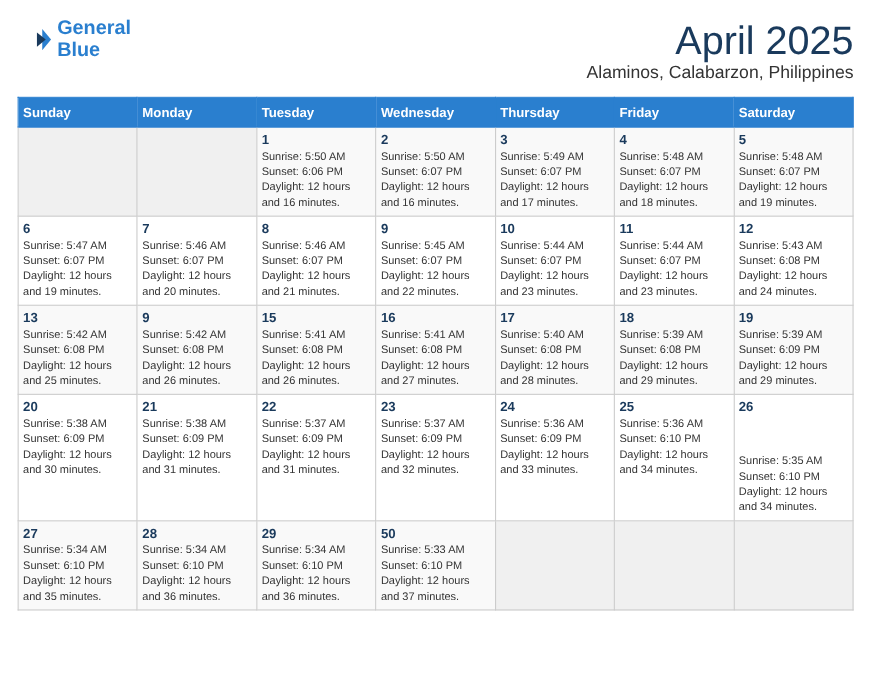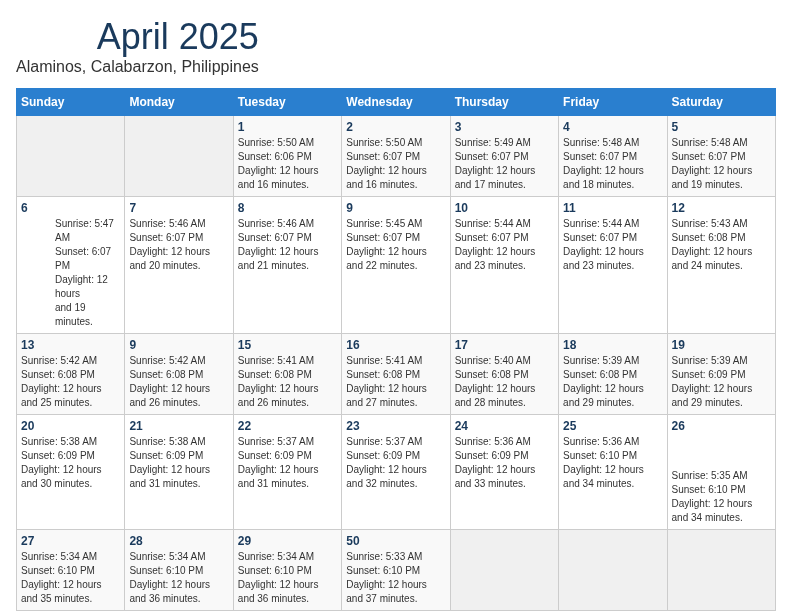--- a/index.html
+++ b/index.html
@@ -87,20 +87,30 @@
       line-height: 1.4;
     }
     .empty-cell {
       background: #f0f0f0 !important;
     }
   </style>
 </head>
 <body>
 
 <div class="header-section">
+  <div class="logo">
+    <svg class="logo-icon" viewBox="0 0 40 40">
+      <polygon points="28,8 38,20 28,32" fill="#2a7fcf"></polygon>
+      <polygon points="22,12 32,20 22,28" fill="#1a3a5c"></polygon>
+    </svg>
+    <div class="logo-text">
+      <div><span>General</span></div>
+      <div><span style="color:#2a7fcf;">Blue</span></div>
+    </div>
+  </div>
   <div class="title-section">
     <div class="month-title">April 2025</div>
     <div class="location-title">Alaminos, Calabarzon, Philippines</div>
   </div>
 </div>
 
 <table class="calendar-table">
   <thead>
     <tr>
       <th>Sunday</th>
@@ -148,21 +158,21 @@
           <div class="day-number">5</div>
           <div class="day-info" style="white-space: pre-line;">Sunrise: 5:48 AM
 Sunset: 6:07 PM
 Daylight: 12 hours
 and 19 minutes.</div>
         </td>
       </tr>
       <tr>
         <td>
           <div class="day-number">6</div>
-          <div class="day-info" style="white-space: pre-line; margin-left: 34px;">Sunrise: 5:47 AM
+          <div class="day-info" style="white-space: pre-line;">Sunrise: 5:47 AM
 Sunset: 6:07 PM
 Daylight: 12 hours
 and 19 minutes.</div>
         </td>
         <td>
           <div class="day-number">7</div>
           <div class="day-info" style="white-space: pre-line;">Sunrise: 5:46 AM
 Sunset: 6:07 PM
 Daylight: 12 hours
 and 20 minutes.</div>

